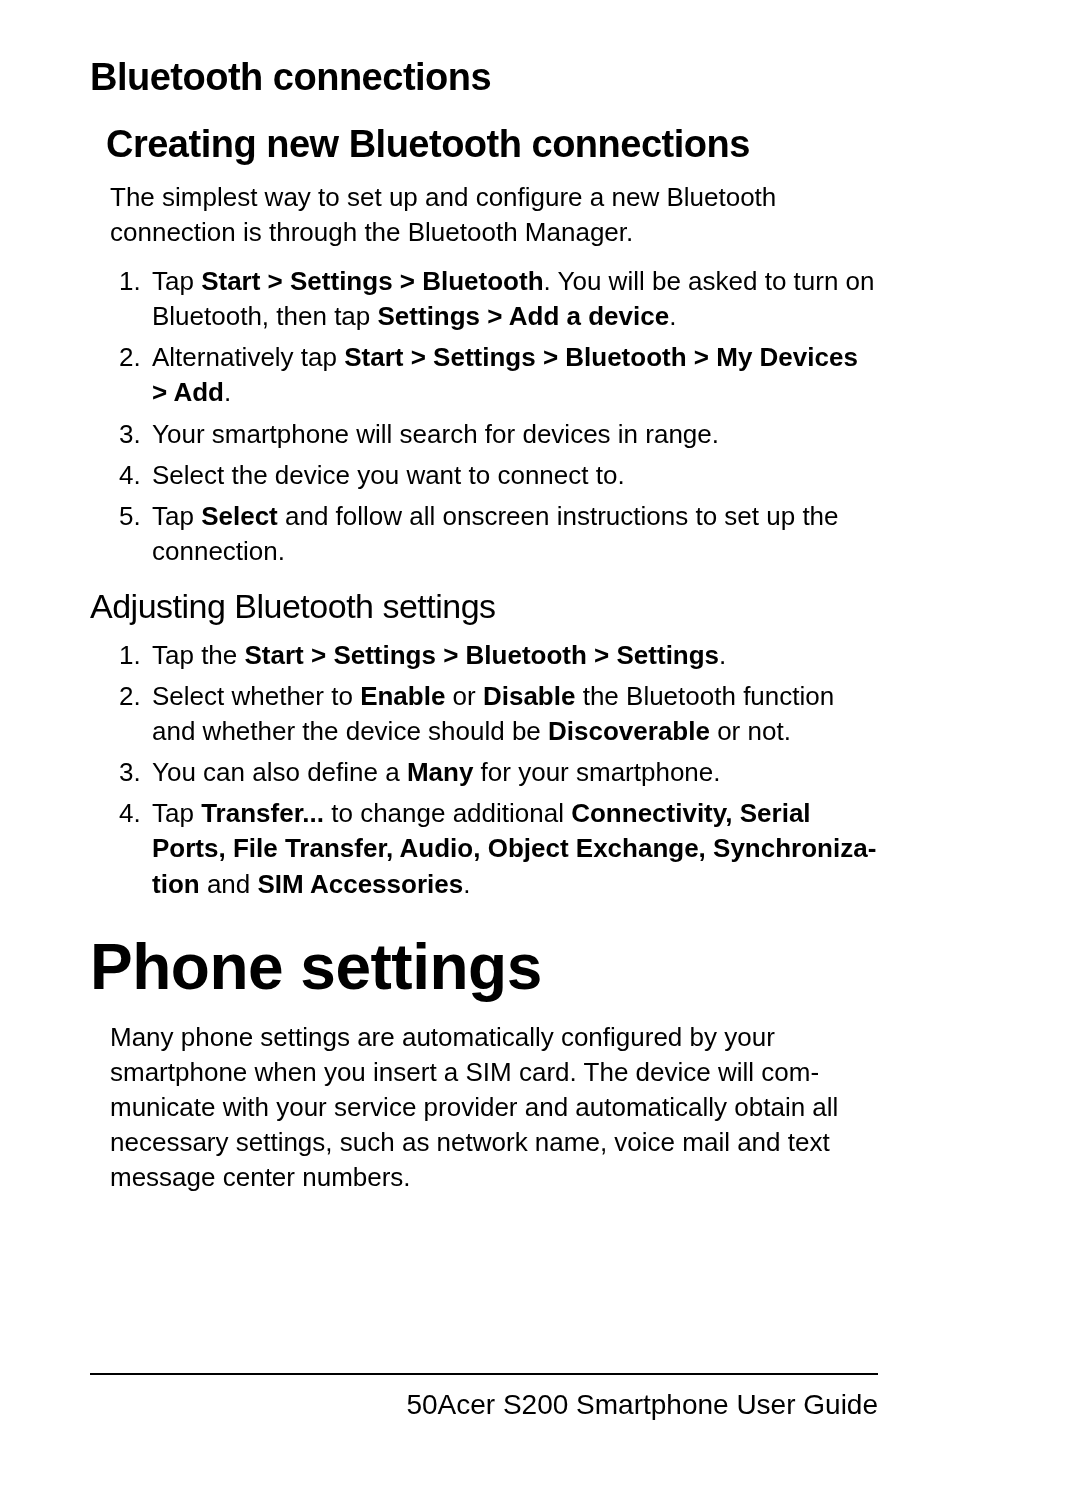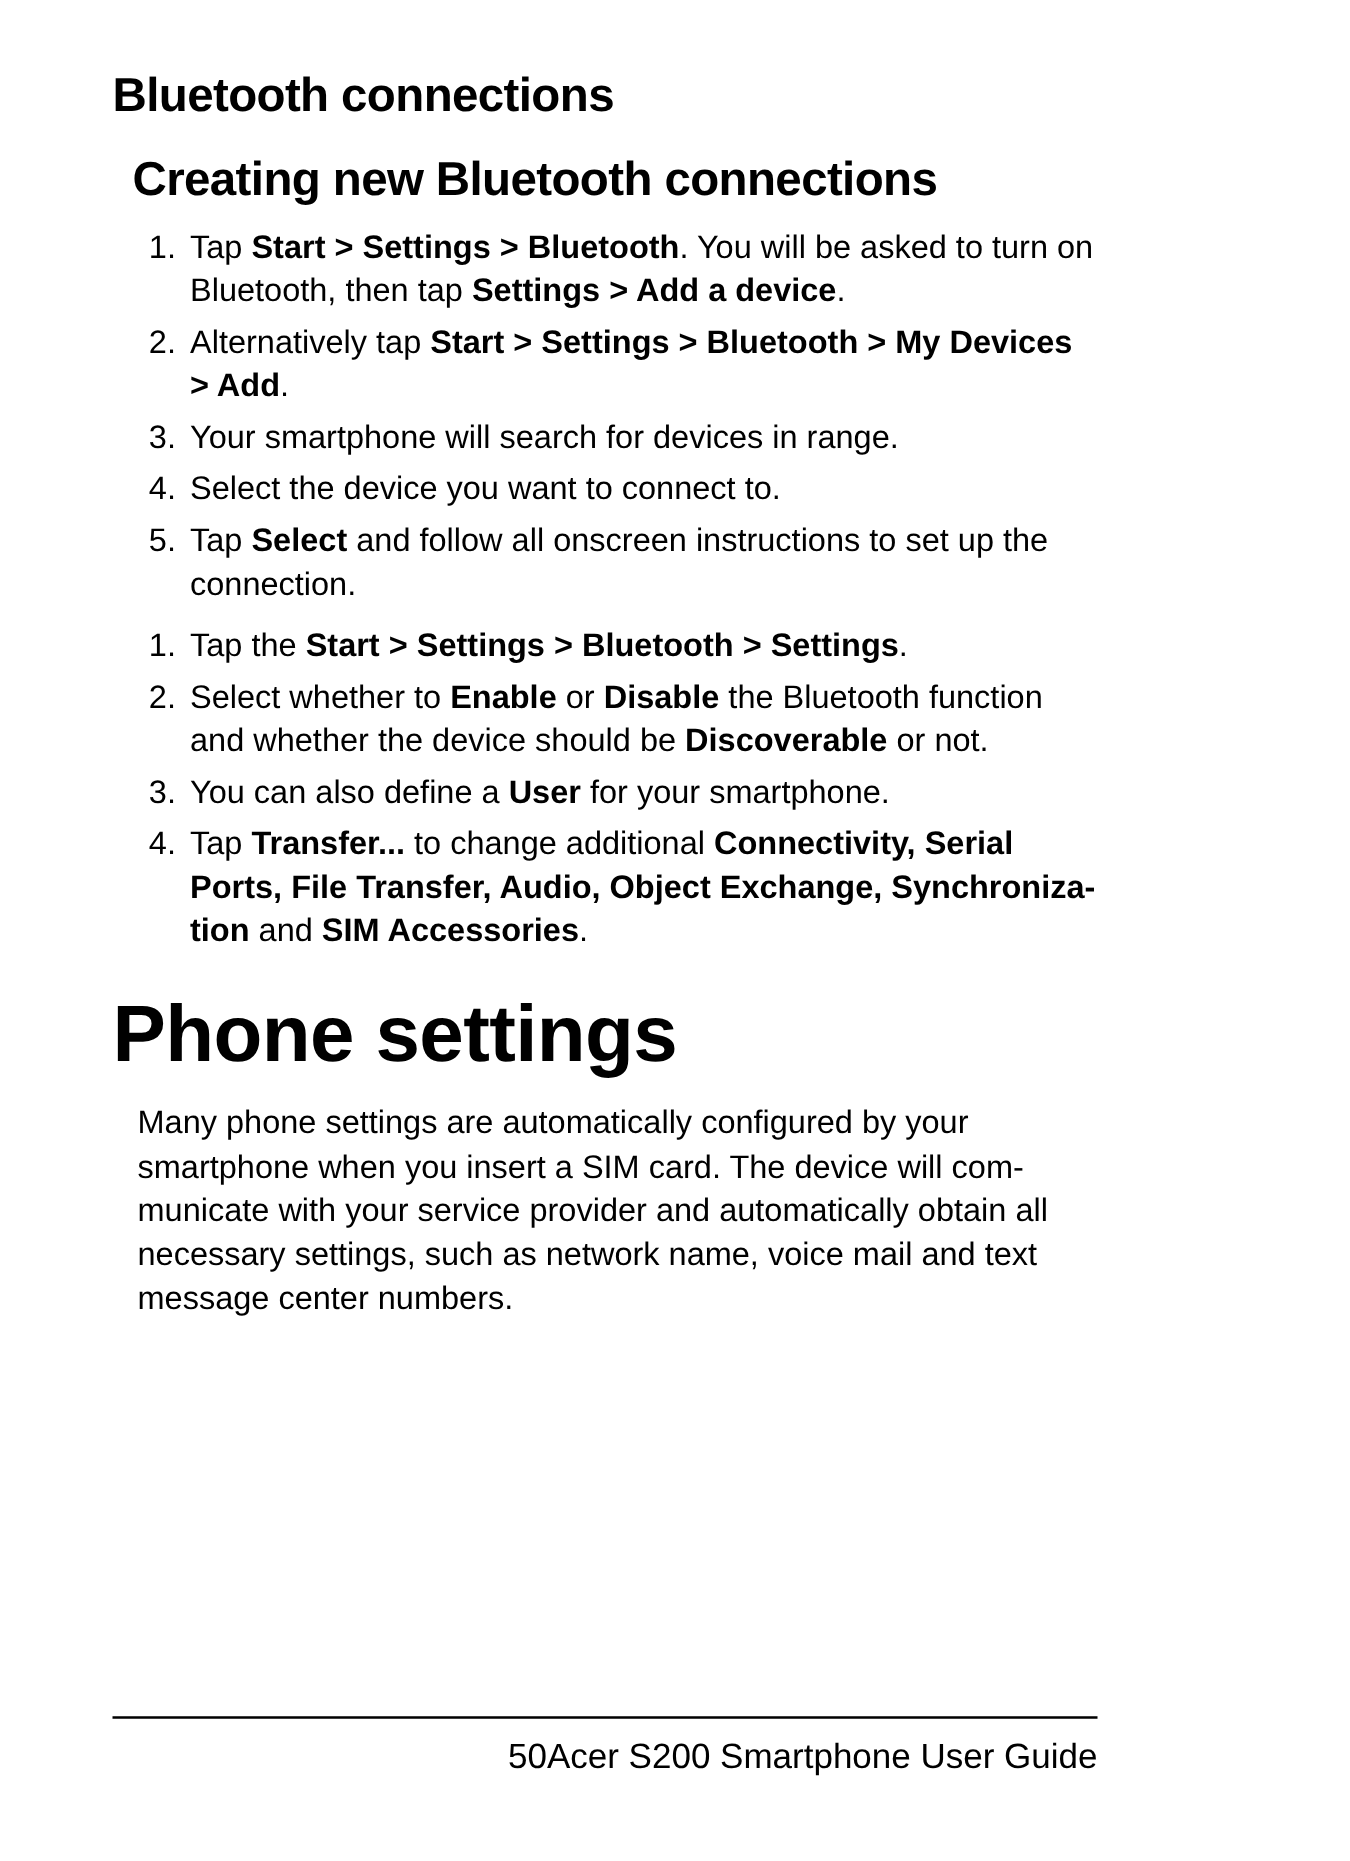--- a/index.html
+++ b/index.html
@@ -80,43 +80,45 @@
   }
 </style>
 </head>
 <body>
 
 <div class="page">
 
   <div class="h2">Bluetooth connections</div>
 
   <div class="h2b">Creating new Bluetooth connections</div>
+  <p class="para">The simplest way to set up and configure a new Bluetooth connection is through the Bluetooth Manager.</p>
   <ol class="steps">
     <li>
       <span>Tap </span><b>Start &gt; Settings &gt; Bluetooth</b><span>. You will be asked to turn on Bluetooth, then tap </span><b>Settings &gt; Add a device</b><span>.</span>
     </li>
     <li>
       <span>Alternatively tap </span><b>Start &gt; Settings &gt; Bluetooth &gt; My Devices &gt; Add</b><span>.</span>
     </li>
     <li>Your smartphone will search for devices in range.</li>
     <li>Select the device you want to connect to.</li>
     <li>
       <span>Tap </span><b>Select</b><span> and follow all onscreen instructions to set up the connection.</span>
     </li>
   </ol>
 
+  <div class="h3">Adjusting Bluetooth settings</div>
   <ol class="steps">
     <li>
       <span>Tap the </span><b>Start &gt; Settings &gt; Bluetooth &gt; Settings</b><span>.</span>
     </li>
     <li>
       <span>Select whether to </span><b>Enable</b><span> or </span><b>Disable</b><span> the Bluetooth function and whether the device should be </span><b>Discoverable</b><span> or not.</span>
     </li>
     <li>
-      <span>You can also define a </span><b>User</b><span> for your smartphone.</span>
+      <span>You can also define a </span><b>Many</b><span> for your smartphone.</span>
     </li>
     <li>
       <span>Tap </span><b>Transfer...</b><span> to change additional </span><b>Connectivity, Serial Ports, File Transfer, Audio, Object Exchange, Synchroniza­tion</b><span> and </span><b>SIM Accessories</b><span>.</span>
     </li>
   </ol>
 
   <div class="h1">Phone settings</div>
   <p class="para">Many phone settings are automatically configured by your smartphone when you insert a SIM card. The device will com­municate with your service provider and automatically obtain all necessary settings, such as network name, voice mail and text message center numbers.</p>
 
   <div class="footer">

